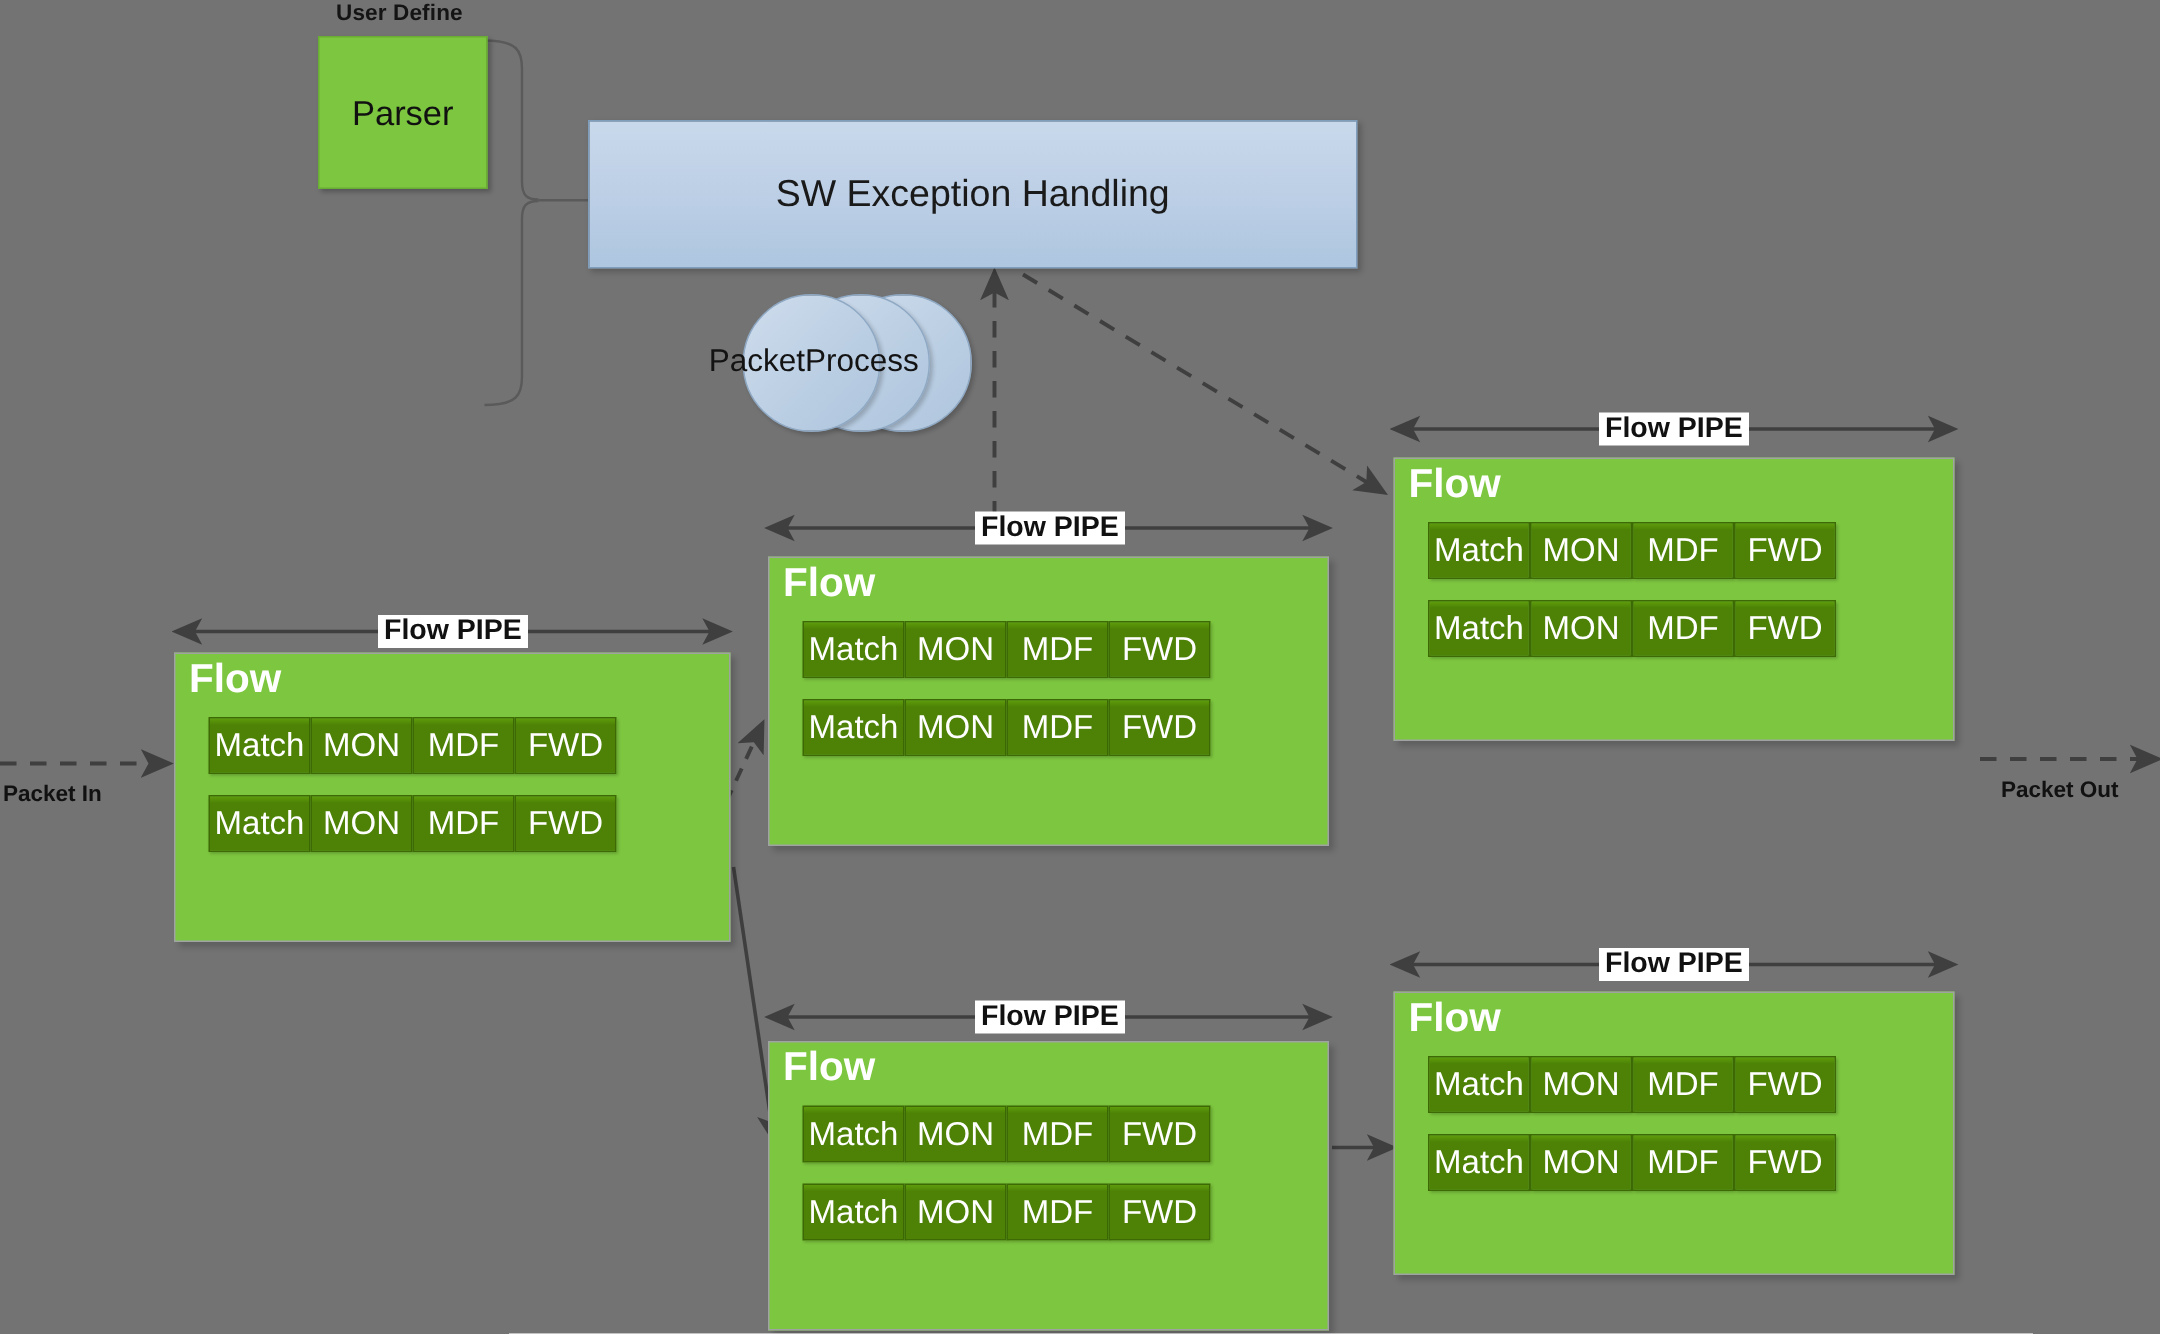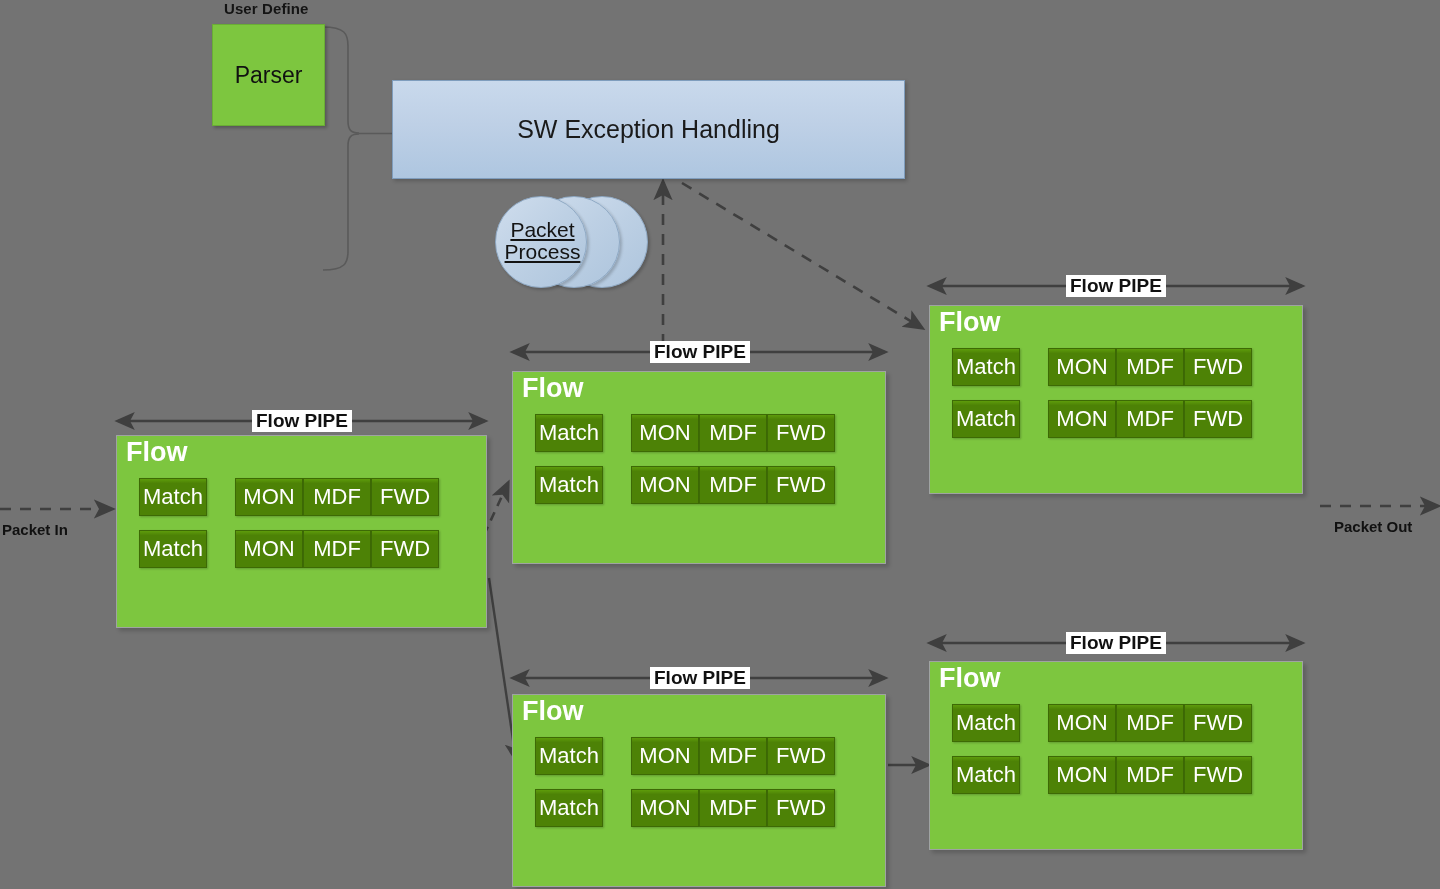--- a/index.html
+++ b/index.html
@@ -65,28 +65,27 @@
   .pp-circle {
     position: absolute;
     border-radius: 50%;
     background: linear-gradient(135deg, #cfdded 0%, #bdd0e4 50%, #aec5dd 100%);
     border: 1px solid #8fa9c4;
     box-shadow: 2px 2px 3px rgba(0,0,0,0.2);
   }
   .pp-text {
     position: absolute;
     display: flex;
-    flex-direction: column;
+    flex-direction: row;
     align-items: center;
     justify-content: center;
     font-size: 21px;
     line-height: 1.05;
     color: #131313;
     text-align: right;
-    text-decoration: underline;
   }
 
   
   .pipe {
     position: absolute;
     background: #7DC63F;
     border: 1px solid #9fa3a2;
     box-shadow: 3px 3px 4px rgba(0,0,0,0.18);
     box-sizing: border-box;
   }
@@ -115,21 +114,21 @@
     color: #ffffff;
     font-size: 22px;
     height: 38px;
     display: flex;
     align-items: center;
     justify-content: center;
     box-shadow: 1px 1px 2px rgba(0,0,0,0.22);
     box-sizing: border-box;
   }
   .cell.w-match { width: 68px; }
-  .cell.w-mon   { width: 68px; margin-left: 28px; }
+  .cell.w-mon   { width: 68px; }
   .cell.w-mdf   { width: 68px; }
   .cell.w-fwd   { width: 68px; }
 
   
   .pipe-dim {
     position: absolute;
     font-size: 19px;
     font-weight: bold;
     color: #111111;
     background: #ffffff;

